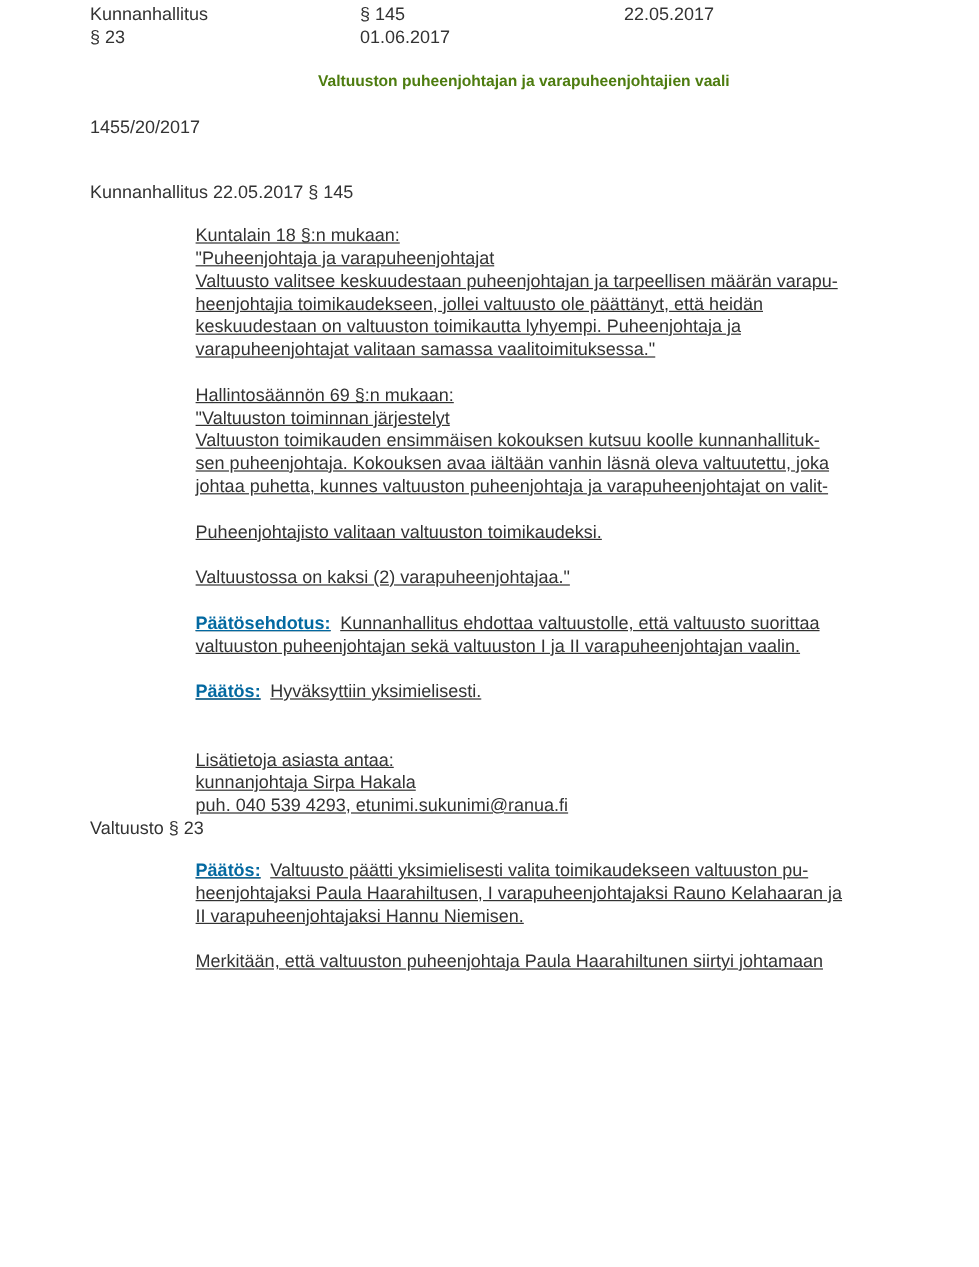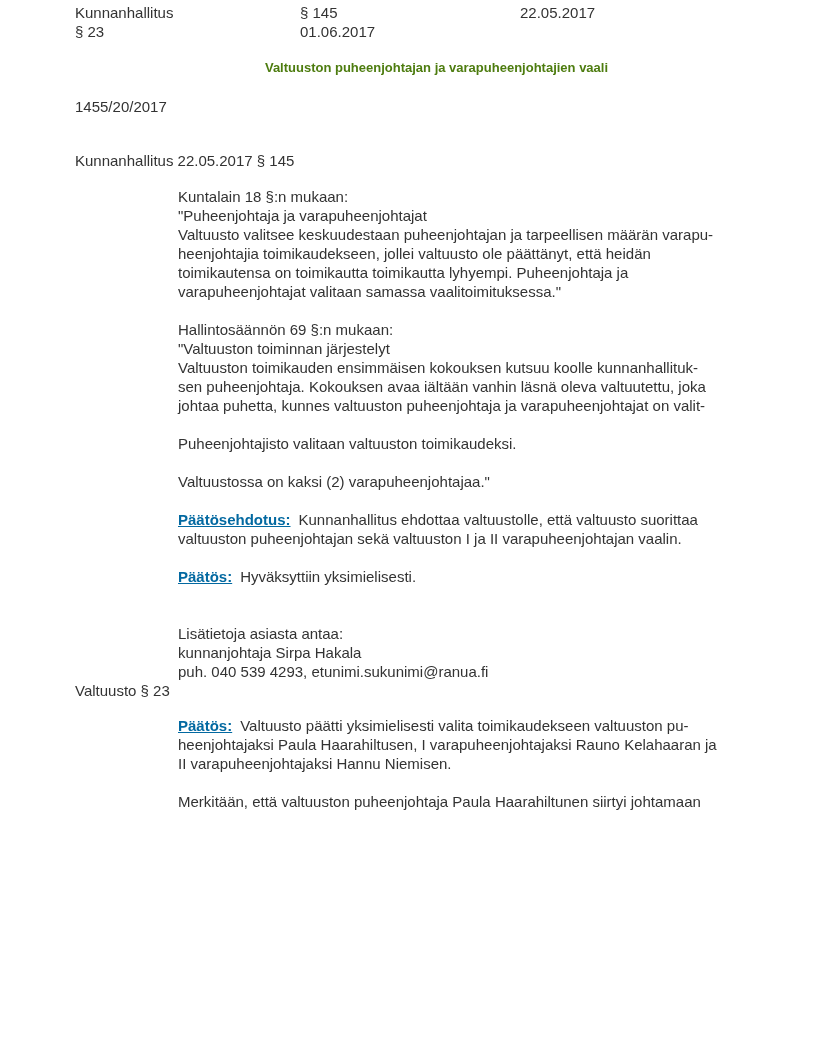--- a/index.html
+++ b/index.html
@@ -46,21 +46,22 @@
     margin-top: 35px;
   }
   .sec-body {
     margin-left: 88px;
     margin-top: 17px;
   }
   .doc-sections section:nth-child(2) .sec-body {
     margin-top: 16px;
   }
   .para {
-    margin: 0 0 19px 15px;
+    margin: 0 0 19px 0;
+    text-decoration: underline;
   }
   .para.extra-before { margin-top: 38px; }
   .para.no-after { margin-bottom: 0; }
   .line {
     white-space: nowrap;
   }
   .para-label {
     font-weight: bold;
     text-decoration: underline;
     color: #0369a1;
@@ -91,21 +92,21 @@
 
   <div class="doc-sections" id="doc-sections">
   <section>
     <div class="sec-heading">Kunnanhallitus 22.05.2017 § 145</div>
     <div class="sec-body">
   <div class="para">
             <div class="line">Kuntalain 18 §:n mukaan:</div>
             <div class="line">"Puheenjohtaja ja varapuheenjohtajat</div>
             <div class="line">Valtuusto valitsee keskuudestaan puheenjohtajan ja tarpeellisen määrän varapu-</div>
             <div class="line">heenjohtajia toimikaudekseen, jollei valtuusto ole päättänyt, että heidän</div>
-            <div class="line">toimikautensa on toimikautta toimikautta lyhyempi. Puheenjohtaja ja</div>
+            <div class="line">keskuudestaan on valtuuston toimikautta lyhyempi. Puheenjohtaja ja</div>
             <div class="line">varapuheenjohtajat valitaan samassa vaalitoimituksessa."</div>
           </div>
 
   <div class="para">
             <div class="line">Hallintosäännön 69 §:n mukaan:</div>
             <div class="line">"Valtuuston toiminnan järjestelyt</div>
             <div class="line">Valtuuston toimikauden ensimmäisen kokouksen kutsuu koolle kunnanhallituk-</div>
             <div class="line">sen puheenjohtaja. Kokouksen avaa iältään vanhin läsnä oleva valtuutettu, joka</div>
             <div class="line">johtaa puhetta, kunnes valtuuston puheenjohtaja ja varapuheenjohtajat on valit-</div>
           </div>

